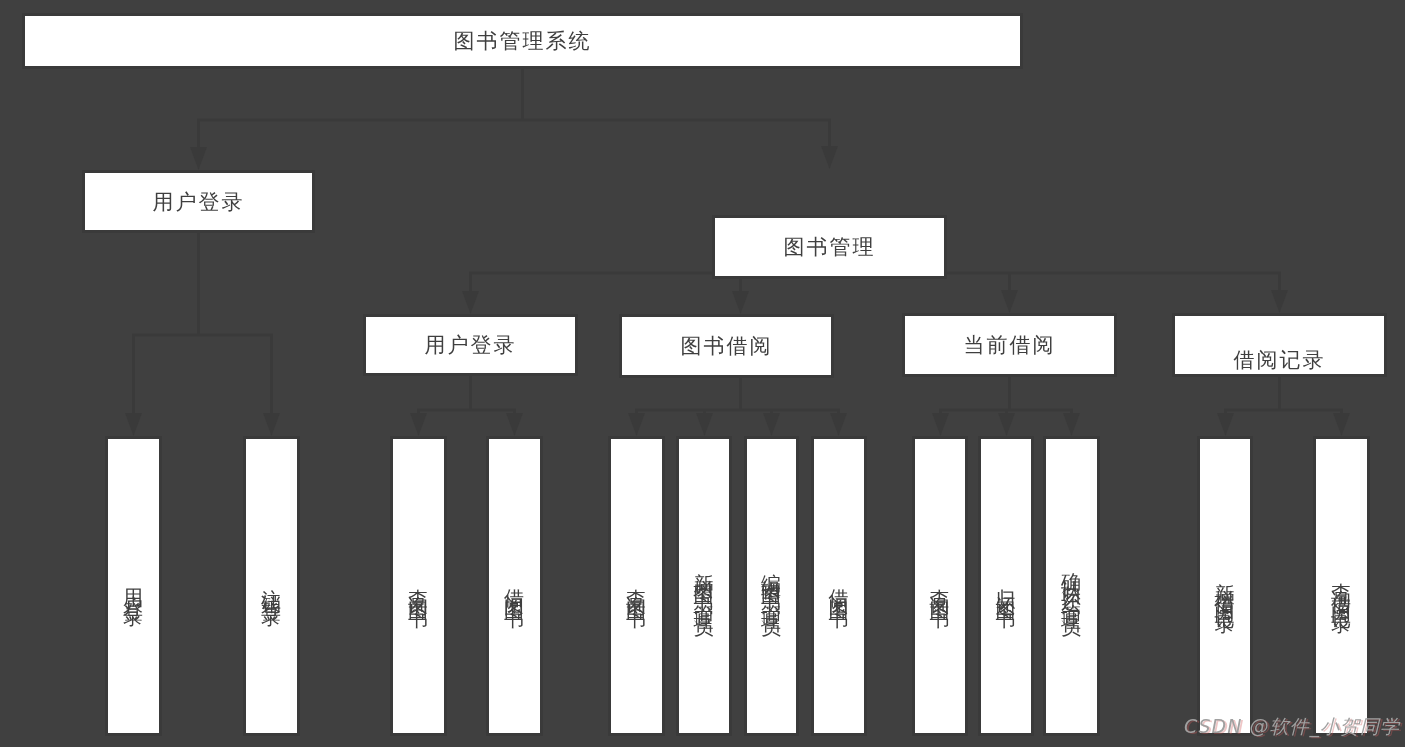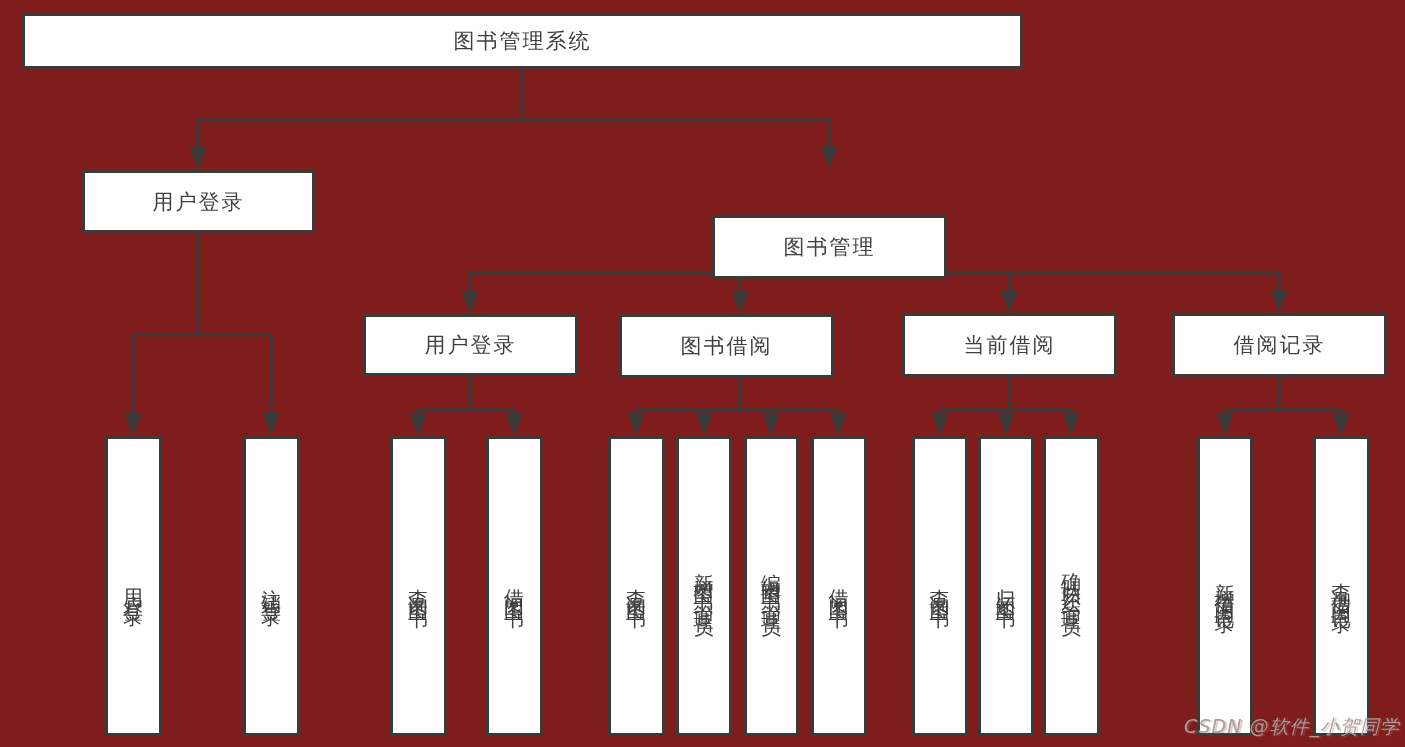--- a/index.html
+++ b/index.html
@@ -1,20 +1,20 @@
 <!DOCTYPE html>
 <html><head>
 <meta charset="utf-8">
 <style>
   html, body { margin: 0; padding: 0; background: #ffffff; }
   .stage {
     position: relative;
     width: 1405px;
     height: 747px;
-    background: #7f1d1d;
+    background: #404040;
     font-family: "DejaVu Sans", sans-serif;
     overflow: hidden;
   }
   .connectors {
     position: absolute;
     left: 0; top: 0;
     width: 1405px; height: 747px;
   }
   .box {
     position: absolute;
@@ -98,21 +98,21 @@
 
   <div class="box hbox" style="left:363px; top:314px; width:215px; height:62px;">
     <span>用户登录</span>
   </div>
   <div class="box hbox" style="left:619px; top:314px; width:215px; height:64px;">
     <span>图书借阅</span>
   </div>
   <div class="box hbox" style="left:902px; top:313px; width:215px; height:64px;">
     <span>当前借阅</span>
   </div>
-  <div class="box hbox" style="left:1172px; top:313px; width:215px; height:64px;">
+  <div class="box hbox" style="left:1172px; top:313px; width:215px; height:64px;align-items:flex-end;">
     <span>借阅记录</span>
   </div>
 
   <div class="box vbox" style="left:105px; top:436px; width:57px; height:300px;">
     <span class="vtext">用户登录</span>
   </div>
   <div class="box vbox" style="left:243px; top:436px; width:57px; height:300px;">
     <span class="vtext">注销登录</span>
   </div>
 

